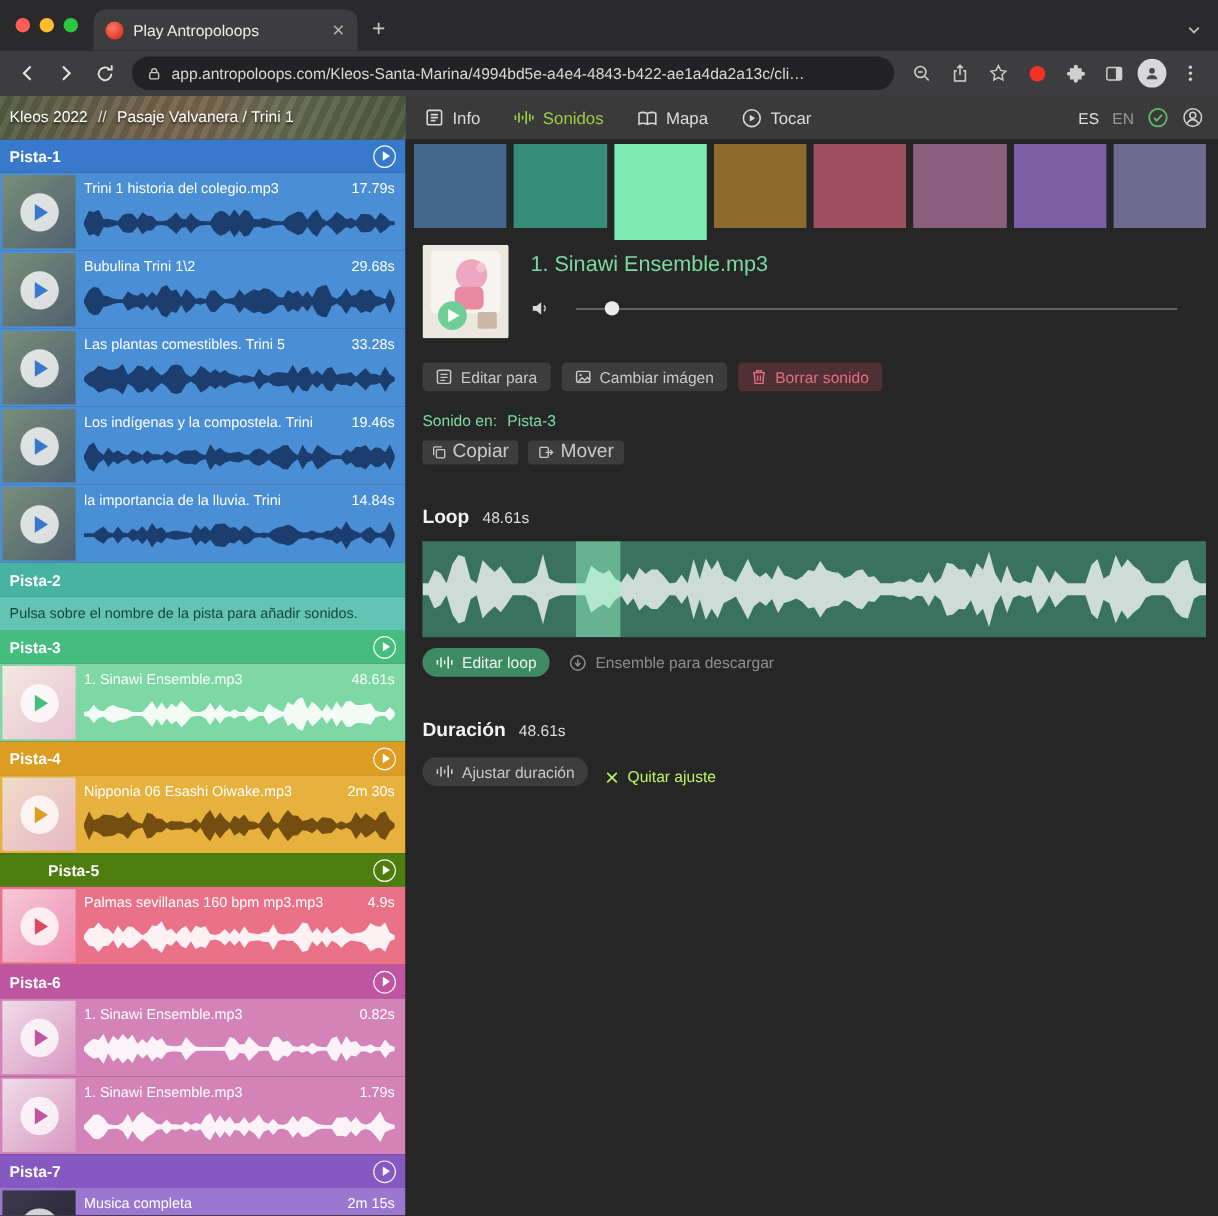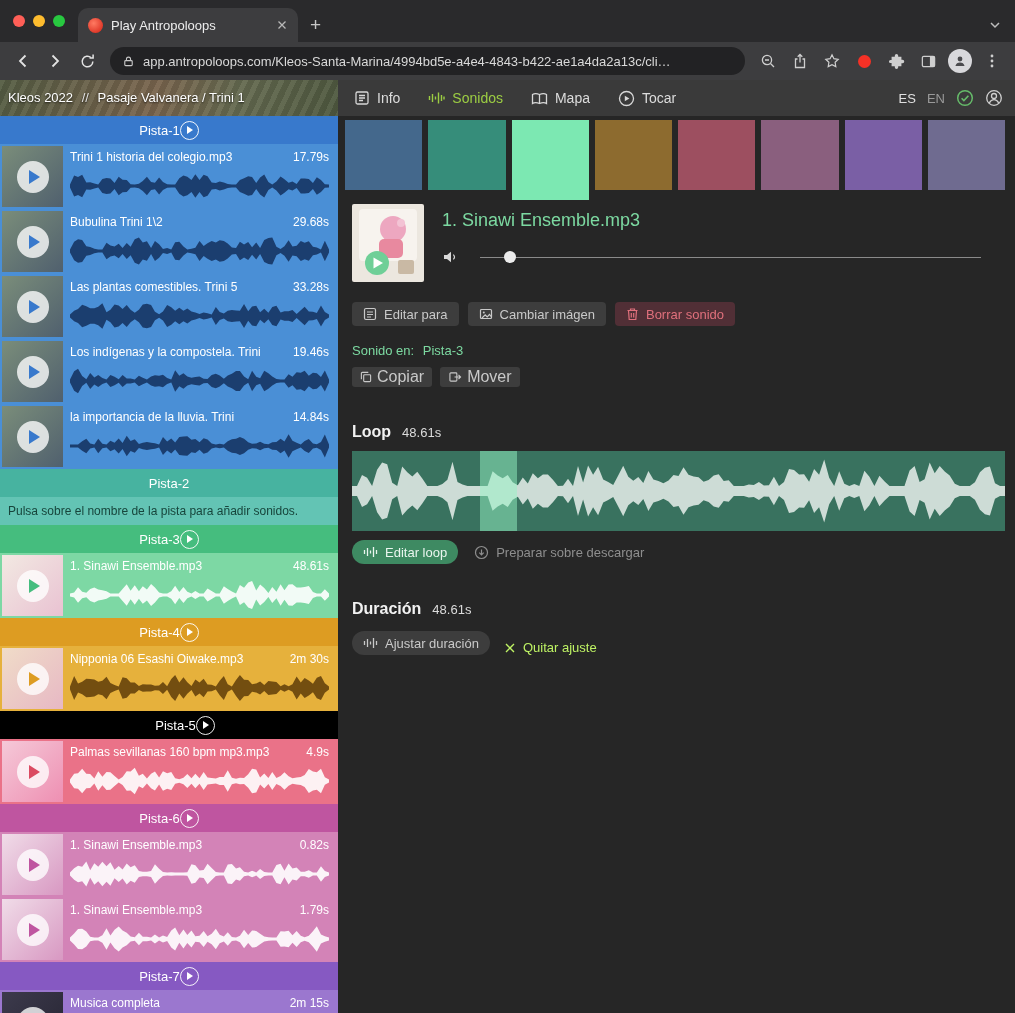--- a/index.html
+++ b/index.html
@@ -41,22 +41,22 @@
   .apptab.active{color:#9ccd43}
   .hdr-right{margin-left:auto;display:flex;align-items:center;gap:11px;padding-right:12px;font-size:13px}
   .lang-en{color:#9a9a9a}
 
   
   .layout{display:flex;height:897px}
   aside#sidebar{width:338px;flex:none;overflow:hidden;background:#303030}
   main{flex:1;min-width:0;display:flex;flex-direction:column;background:#262626}
 
   
-  .trackheader{height:28px;display:flex;align-items:center;justify-content:center;
-    padding:0 8px;color:#fff;font-size:13px;font-weight:normal}
+  .trackheader{height:28px;display:flex;align-items:center;justify-content:space-between;
+    padding:0 8px;color:#fff;font-size:13px;font-weight:bold}
   .playbtn{width:19px;height:19px;border:1.6px solid rgba(255,255,255,.92);border-radius:50%;
     display:flex;align-items:center;justify-content:center}
   .playbtn::after{content:'';width:0;height:0;border-top:4px solid transparent;
     border-bottom:4px solid transparent;border-left:6px solid #fff;margin-left:2px}
   .trackmsg{height:28px;display:flex;align-items:center;padding:0 8px;font-size:12px;color:#17453c}
   .sound-item{height:65px;display:flex;gap:5px;padding:2px}
   .thumb{width:61px;height:61px;flex:none;display:flex;align-items:center;justify-content:center}
   .thumb-play{width:32px;height:32px;border-radius:50%;background:rgba(255,255,255,.78);
     display:flex;align-items:center;justify-content:center}
   .thumb-play i{display:block;width:0;height:0;border-top:7px solid transparent;
@@ -399,21 +399,21 @@
               <span class="title">Nipponia 06 Esashi Oiwake.mp3</span>
               <span class="dur">2m 30s</span>
             </div>
             <svg class="wave" viewBox="0 0 100 26" preserveAspectRatio="none">
               <path d="M0,13 L0.0,11.8 L1.6,3.8 L3.1,9.5 L4.7,8.3 L6.3,5.9 L7.8,6.2 L9.4,6.5 L10.9,8.3 L12.5,7.5 L14.1,4.4 L15.6,9.1 L17.2,10.8 L18.8,11.8 L20.3,4.8 L21.9,5.6 L23.4,8.7 L25.0,8.7 L26.6,11.5 L28.1,10.1 L29.7,10.4 L31.3,10.3 L32.8,11.3 L34.4,11.1 L35.9,8.4 L37.5,11.6 L39.1,6.2 L40.6,3.1 L42.2,8.7 L43.8,4.7 L45.3,8.6 L46.9,11.4 L48.4,6.5 L50.0,8.8 L51.6,6.0 L53.1,10.3 L54.7,10.5 L56.3,11.8 L57.8,7.4 L59.4,3.8 L60.9,10.1 L62.5,11.8 L64.1,6.8 L65.6,3.1 L67.2,6.6 L68.8,6.8 L70.3,10.1 L71.9,9.5 L73.4,8.0 L75.0,10.8 L76.6,7.6 L78.1,8.0 L79.7,8.5 L81.3,11.6 L82.8,10.2 L84.4,11.6 L85.9,10.2 L87.5,4.3 L89.1,8.7 L90.6,5.3 L92.2,7.3 L93.8,9.8 L95.3,5.2 L96.9,3.9 L98.4,9.3 L100.0,11.8 L100.0,14.2 L98.4,16.7 L96.9,22.1 L95.3,20.8 L93.8,16.2 L92.2,18.7 L90.6,20.7 L89.1,17.3 L87.5,21.7 L85.9,15.8 L84.4,14.4 L82.8,15.8 L81.3,14.4 L79.7,17.5 L78.1,18.0 L76.6,18.4 L75.0,15.2 L73.4,18.0 L71.9,16.5 L70.3,15.9 L68.8,19.2 L67.2,19.4 L65.6,22.9 L64.1,19.2 L62.5,14.2 L60.9,15.9 L59.4,22.2 L57.8,18.6 L56.3,14.2 L54.7,15.5 L53.1,15.7 L51.6,20.0 L50.0,17.2 L48.4,19.5 L46.9,14.6 L45.3,17.4 L43.8,21.3 L42.2,17.3 L40.6,22.9 L39.1,19.8 L37.5,14.4 L35.9,17.6 L34.4,14.9 L32.8,14.7 L31.3,15.7 L29.7,15.6 L28.1,15.9 L26.6,14.5 L25.0,17.3 L23.4,17.3 L21.9,20.4 L20.3,21.2 L18.8,14.2 L17.2,15.2 L15.6,16.9 L14.1,21.6 L12.5,18.5 L10.9,17.7 L9.4,19.5 L7.8,19.8 L6.3,20.1 L4.7,17.7 L3.1,16.5 L1.6,22.2 L0.0,14.2 Z" fill="rgba(70,40,0,0.72)"></path>
             </svg>
           </div>
         </div>
       </section>
       <section>
-        <header class="trackheader" style="background: #000000; padding-left: 40px;">
+        <header class="trackheader" style="background: #4d7c0f; padding-left: 40px;">
           <span>Pista-5</span>
           <span class="playbtn"></span>
         </header>
         <div class="sound-item" style="background: rgb(234, 114, 136);">
           <div class="thumb" style="background: linear-gradient(135deg, rgb(245, 201, 216), rgb(238, 143, 178));">
             <span class="thumb-play">
               <i style="border-left-color: rgb(219, 74, 98);"></i>
             </span>
           </div>
           <div class="meta">
@@ -601,21 +601,21 @@
           </span>
           <span>Editar loop</span>
         </button>
         <button class="linkbtn">
           <span class="icon">
             <svg width="15" height="15" viewBox="0 0 15 15" fill="none" stroke="currentColor" stroke-width="1.2">
                 <circle cx="7.5" cy="7.5" r="6"></circle>
                 <path d="M7.5 4.5v5M5.3 7.6l2.2 2.3 2.2-2.3"></path>
               </svg>
           </span>
-          <span>Preparar sobre descargar</span>
+          <span>Ensemble para descargar</span>
         </button>
       </div>
 
       <div class="sechead">
         <span>Duración</span><small>48.61s</small>
       </div>
       <div class="durrow">
         <button class="btn pill">
           <span class="icon">
             <svg width="15" height="12" viewBox="0 0 15 12" stroke="currentColor" stroke-width="1.3" fill="none">

